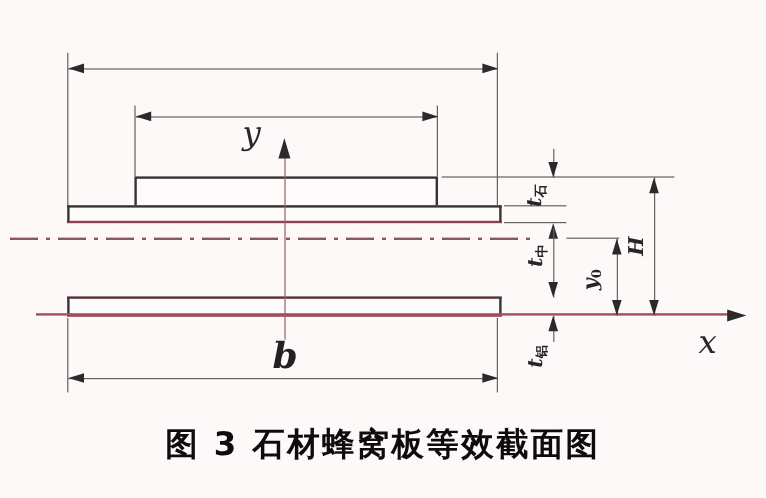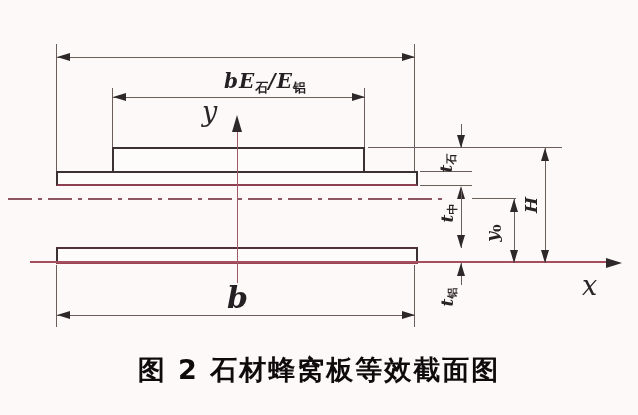--- a/index.html
+++ b/index.html
@@ -47,23 +47,20 @@
   <div class="vline" style="left:414px;top:44px;height:127px;"></div>
   <div class="hline" style="left:57px;top:57px;width:358px;"></div>
   <div class="ar ar-left" style="left:57px;top:53px;"></div>
   <div class="ar ar-right" style="left:402px;top:53px;"></div>
 
   <div class="vline" style="left:112px;top:88px;height:59px;"></div>
   <div class="vline" style="left:364px;top:88px;height:59px;"></div>
   <div class="hline" style="left:113px;top:97px;width:252px;"></div>
   <div class="ar ar-left" style="left:113px;top:93px;"></div>
   <div class="ar ar-right" style="left:352px;top:93px;"></div>
-  <div class="dimlabel" style="left:195px;top:69px;width:140px;">
-    <span>bE</span><span class="sub">石</span><span>/E</span><span class="sub">铝</span>
-  </div>
 
   <div class="vline" style="left:56px;top:265px;height:62px;"></div>
   <div class="vline" style="left:414px;top:265px;height:62px;"></div>
   <div class="hline" style="left:57px;top:315px;width:358px;"></div>
   <div class="ar ar-left" style="left:57px;top:311px;"></div>
   <div class="ar ar-right" style="left:402px;top:311px;"></div>
   <div class="dimlabel" style="left:222px;top:280px;width:32px;font-size:30px;">b</div>
 
   <div class="hline" style="left:368px;top:147px;width:194px;"></div>
   <div class="hline" style="left:420px;top:171px;width:52px;"></div>
@@ -96,15 +93,15 @@
     <span class="base">y</span><span class="sub">0</span>
   </div>
 
   <div class="vline" style="left:545px;top:148px;height:115px;"></div>
   <div class="ar ar-up" style="left:541px;top:148px;"></div>
   <div class="ar ar-down" style="left:541px;top:250px;"></div>
   <div class="vlabel" style="left:531px;top:205px;">
     <span class="base">H</span>
   </div>
 
-  <div class="caption">图 2 石材蜂窝板等效截面图</div>
+  <div class="caption">图 3 石材蜂窝板等效截面图</div>
 
 </div>
 
 </body></html>

